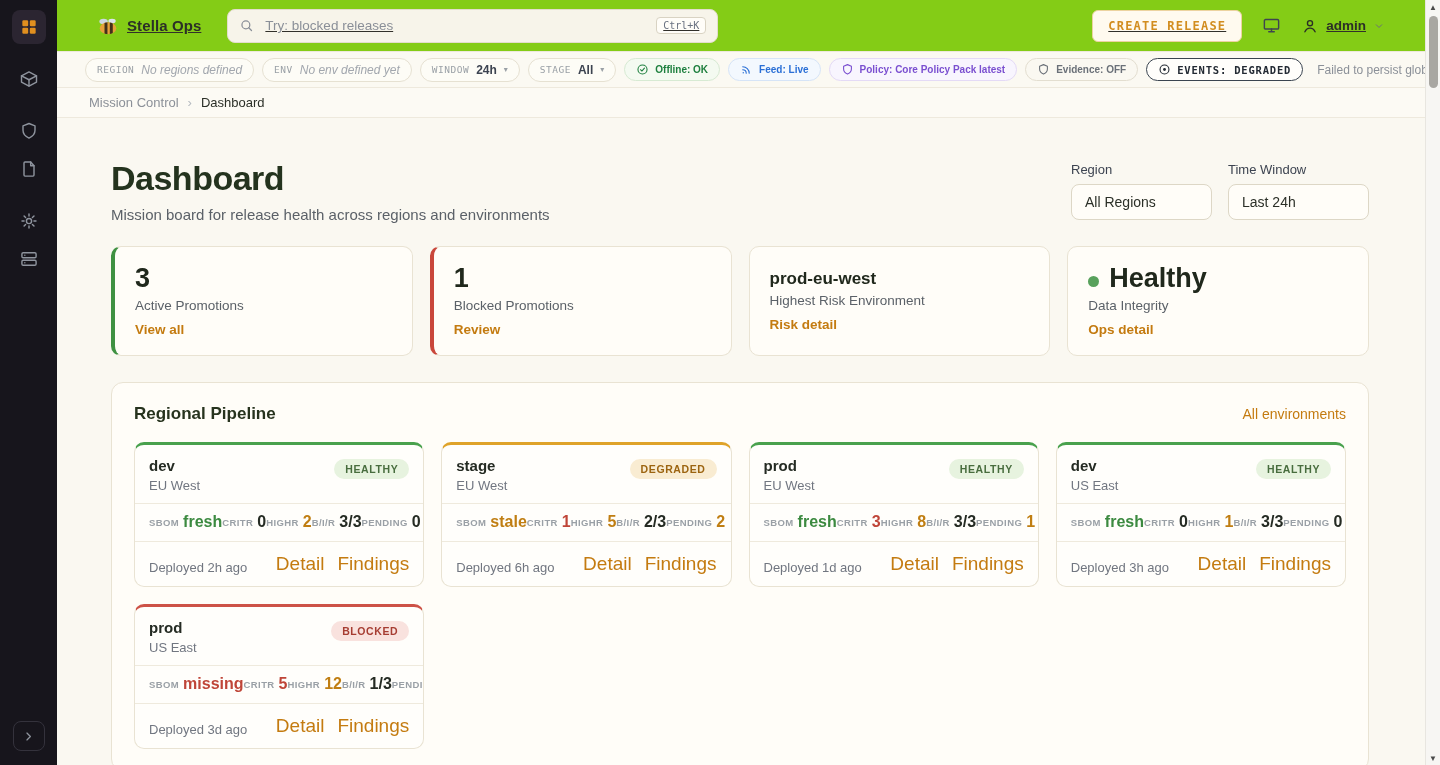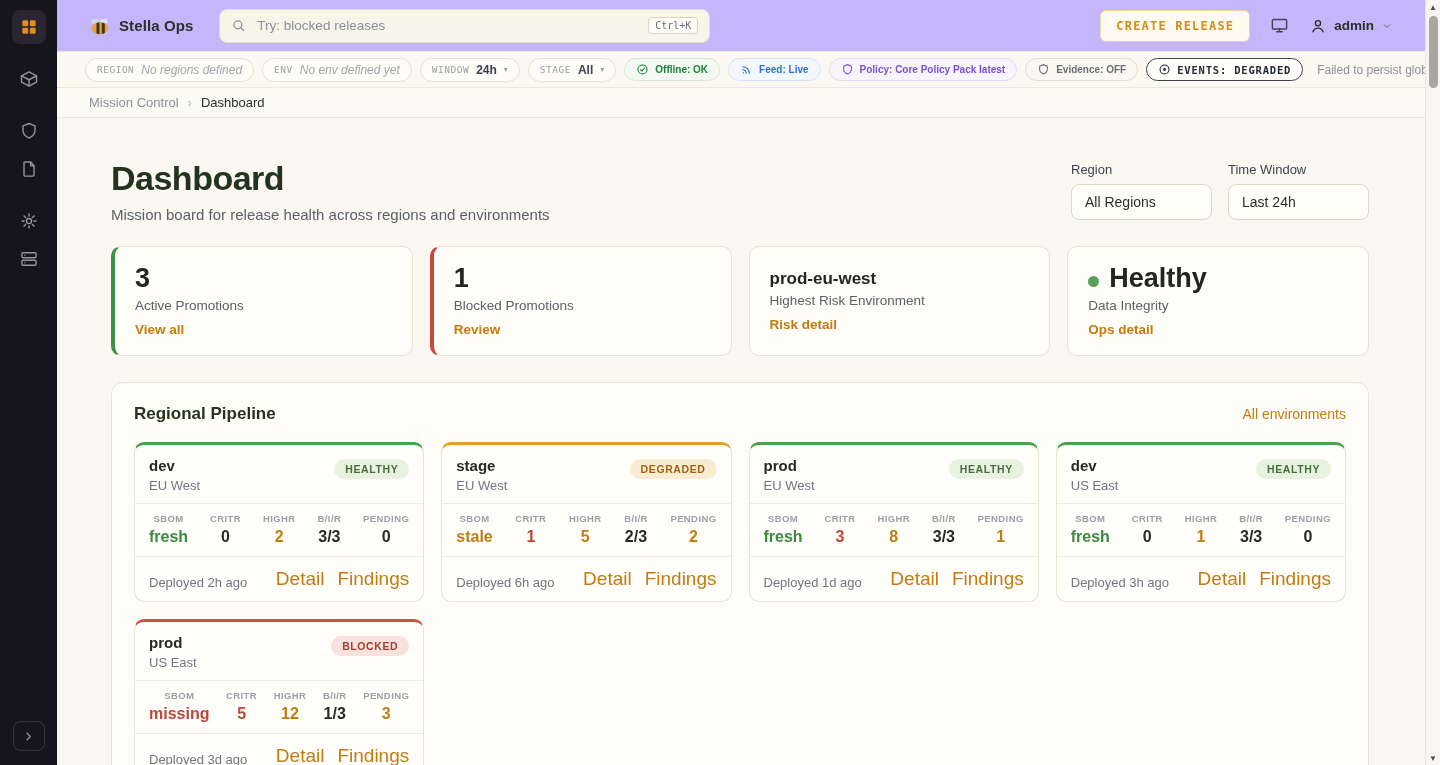--- a/index.html
+++ b/index.html
@@ -34,22 +34,22 @@
   .side-expand {
     margin-top:auto; width:32px; height:30px; border:1px solid #34323c; border-radius:8px;
     color:#8f949e; display:flex; align-items:center; justify-content:center; cursor:pointer;
   }
 
   
   .main { position:absolute; left:57px; top:0; right:15px; height:765px; display:flex; flex-direction:column; }
 
   
   .topbar {
-    height:52px; flex:0 0 52px; background:#c4b5fd; border-bottom:1px solid #eee9dd;
-    display:flex; align-items:center; padding:0 32px; gap:14px;
+    height:52px; flex:0 0 52px; background:#84cc16; border-bottom:1px solid #eee9dd;
+    display:flex; align-items:center; padding:0 40px; gap:14px;text-decoration:underline;
   }
   .brand { display:flex; align-items:center; gap:8px; }
   .brand-name { font-weight:700; font-size:15px; color:#2b2f27; letter-spacing:0.1px; }
   .search {
     width:491px; height:34px; margin-left:12px; background:#f7f4ea;
     border:1px solid #e3ddcc; border-radius:8px;
     display:flex; align-items:center; padding:0 11px; gap:9px; color:#8a8f98;
   }
   .search input {
     flex:1; border:none; background:transparent; outline:none;
@@ -142,21 +142,21 @@
   .env-card[data-status="DEGRADED"] { border-top-color:#dfa32a; }
   .env-card[data-status="BLOCKED"]  { border-top-color:#cd5247; }
   .env-head { display:flex; justify-content:space-between; align-items:flex-start; padding:12px 14px 10px; }
   .env-name { font-size:15px; font-weight:700; color:#252b23; }
   .env-region { font-size:13px; color:#717680; margin-top:4px; }
   .env-badge { font-size:10.5px; font-weight:700; letter-spacing:0.6px; padding:4px 11px; border-radius:999px; margin-top:2px; }
   .env-badge[data-status="HEALTHY"]  { background:#e7f3df; color:#486d3e; }
   .env-badge[data-status="DEGRADED"] { background:#f9ecd2; color:#9c6410; }
   .env-badge[data-status="BLOCKED"]  { background:#f9e2de; color:#a63d32; }
   .env-stats { display:flex; justify-content:space-between; padding:9px 14px 10px; border-top:1px solid #efeadd; border-bottom:1px solid #efeadd; }
-  .env-stat { display:flex; flex-direction:column; align-items:center; gap:4px; }
+  .env-stat { display:flex; flex-direction:row; align-items:center; gap:4px; }
   .stat-label { font-size:9.5px; letter-spacing:0.4px; color:#9aa0a6; font-weight:600; }
   .stat-value { font-size:16px; font-weight:700; color:#252b23; }
   .stat-value[data-tone="good"] { color:#3c8a40; }
   .stat-value[data-tone="warn"] { color:#c07e12; }
   .stat-value[data-tone="bad"]  { color:#bf4538; }
   .env-foot { display:flex; justify-content:space-between; align-items:center; padding:11px 14px; font-size:13px; }
   .env-deployed { color:#717680;margin-top:6px; }
   .env-links { display:flex; gap:13px; font-size:19px; }
 
   

